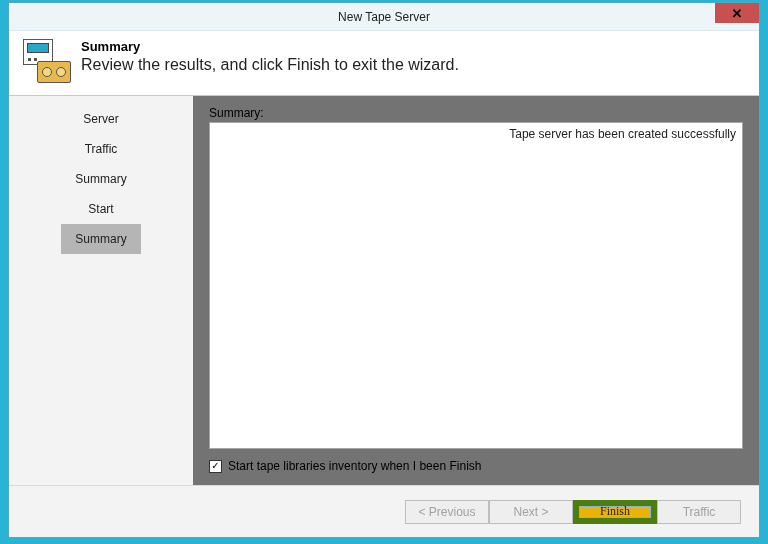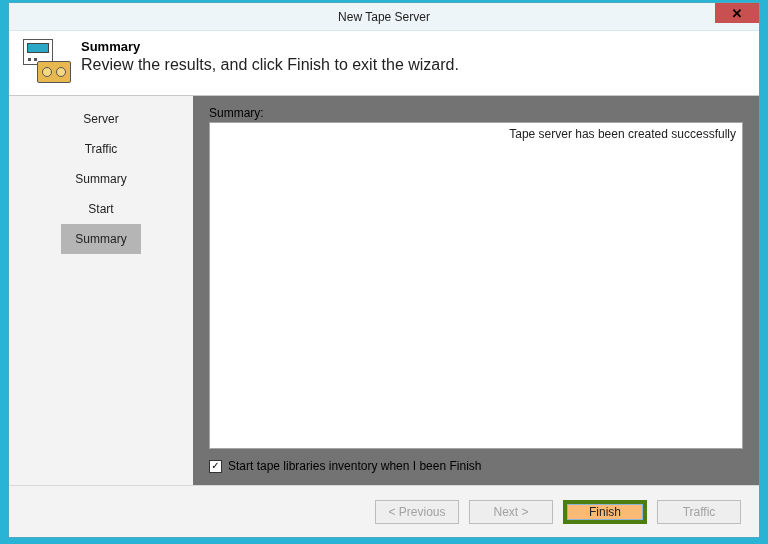--- a/index.html
+++ b/index.html
@@ -141,40 +141,40 @@
     cursor: pointer;
   }
   .footer {
     height: 52px;
     border-top: 1px solid #d9d9d9;
     background: #f3f3f3;
     display: flex;
     align-items: center;
     justify-content: flex-end;
     padding-right: 18px;
-    gap: 10px;
   }
   .btn {
     width: 84px;
     height: 24px;
     background: #eee;
     border: 1px solid #bdbdbd;
     font-size: 12px;
     color: #666;
     display: flex;
     align-items: center;
     justify-content: center;
   }
   .btn.disabled { color: #a2a2a2; cursor: default; }
   .btn.primary {
-    background: #fdba74;
-    border: 4px solid #4d7c0f;
+    background: #eab308;
+    border: 6px solid #4d7c0f;
     box-shadow: inset 0 0 0 1px #8ab4d8;
     color: #222;
     cursor: pointer;
+    font-family: Liberation Serif, serif;
   }
   
   .srv {
     position: absolute; left: 0; top: 0;
     width: 30px; height: 26px; background: #fff;
     border: 1px solid #555;
   }
   .srv .scr {
     position: absolute; left: 3px; top: 3px; right: 3px; height: 10px;
     background: #2aa6c7; border: 1px solid #444;

